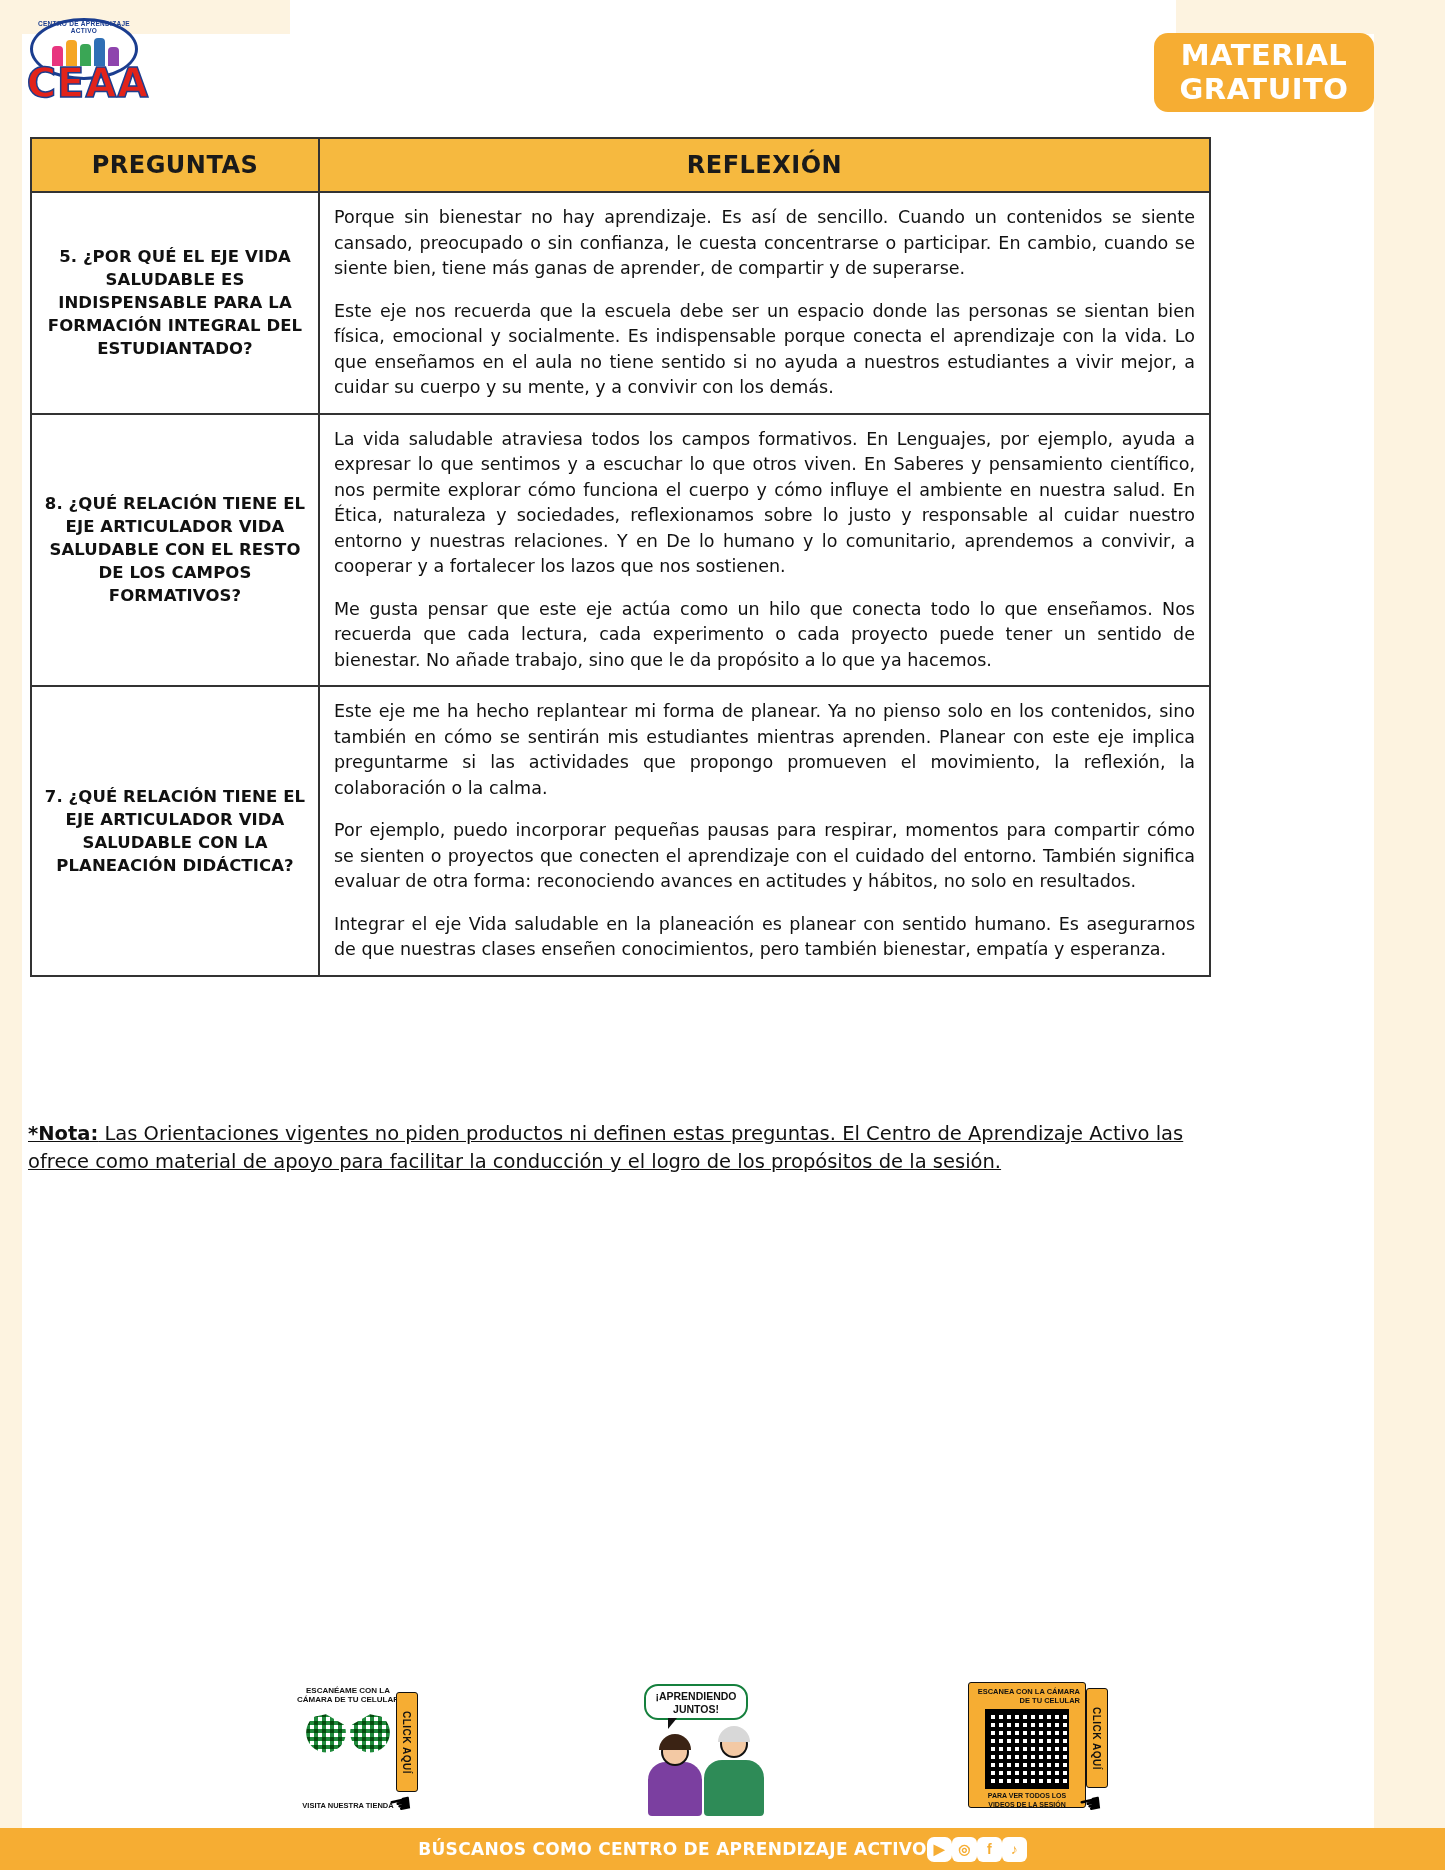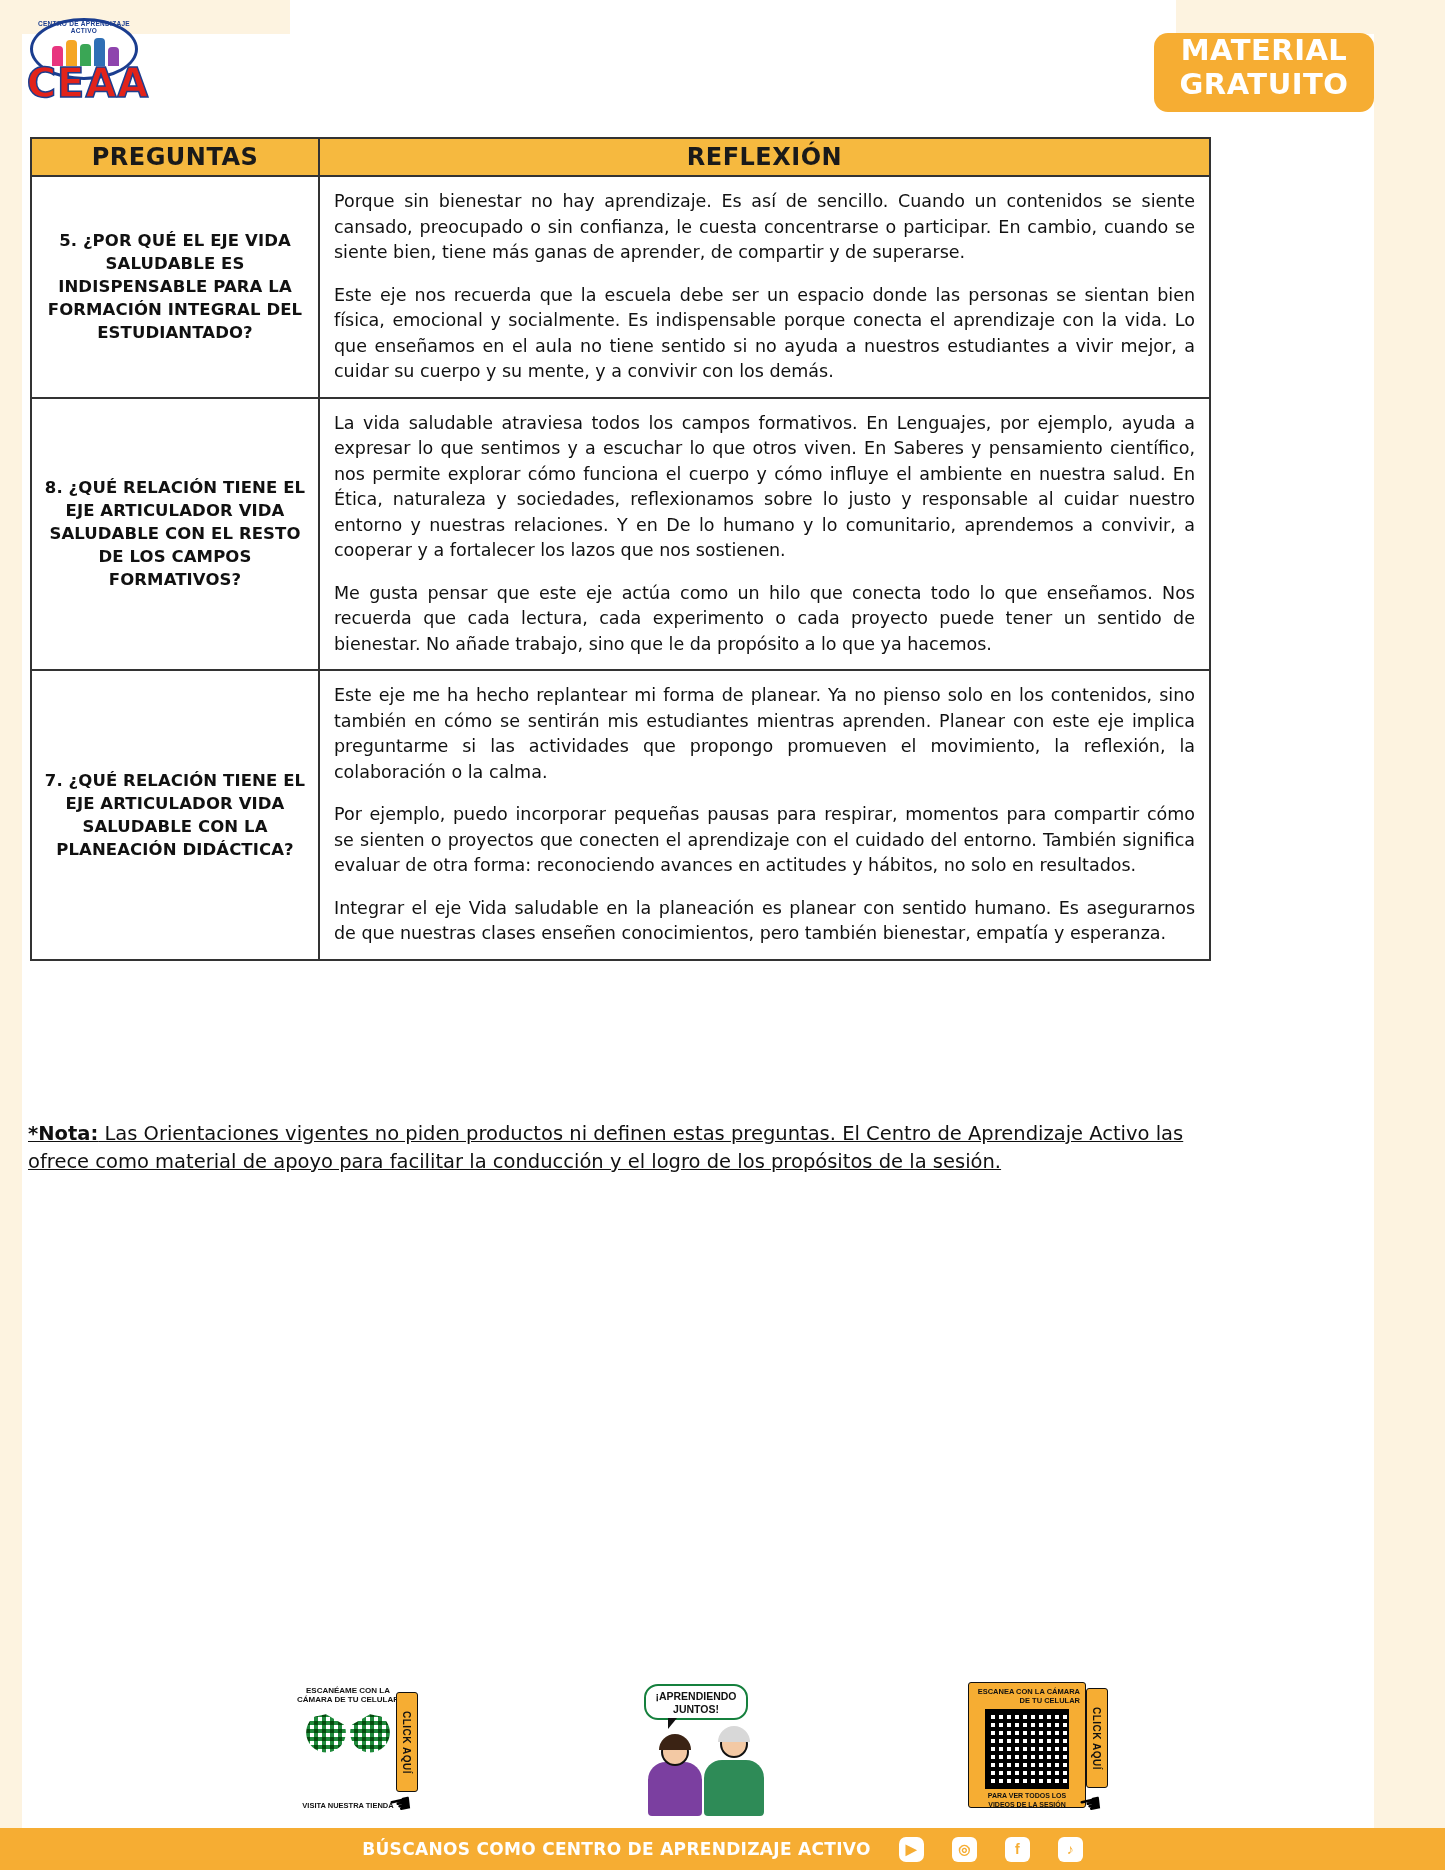--- a/index.html
+++ b/index.html
@@ -111,20 +111,21 @@
     width: 220px;
     height: 79px;
     background: #f6ad33;
     border-radius: 14px;
     color: #ffffff;
     font-family: "DejaVu Sans", sans-serif;
     font-weight: bold;
     font-size: 29px;
     line-height: 34px;
     text-align: center;
+    padding-top: 5px;
     letter-spacing: .5px;
   }
 
   
   .table-wrap {
     position: absolute;
     left: 30px;
     top: 137px;
     width: 1181px;
   }
@@ -136,21 +137,21 @@
   table.qtable th, table.qtable td {
     border: 2px solid #333333;
     vertical-align: middle;
   }
   .th-head {
     background: #f6b93f;
     font-family: "DejaVu Sans", sans-serif;
     font-weight: bold;
     font-size: 24px;
     color: #1a1a1a;
-    padding: 4px 0;
+    padding: 12px 0;
     letter-spacing: .5px;
   }
   .col-q { width: 288px; }
   .q-cell {
     text-align: center;
     font-family: "DejaVu Sans", sans-serif;
     font-weight: bold;
     font-size: 16.5px;
     line-height: 23px;
     color: #111111;
@@ -347,21 +348,21 @@
   .bottom-bar {
     position: absolute;
     left: 0;
     bottom: 0;
     width: 1445px;
     height: 42px;
     background: #f6ad33;
     display: flex;
     align-items: center;
     justify-content: center;
-    gap: 28px;
+    gap: 0;
   }
   .bottom-bar .bb-text {
     font-family: "DejaVu Sans", sans-serif;
     font-weight: bold;
     font-size: 17px;
     color: #ffffff;
     letter-spacing: .3px;
   }
   .social {
     width: 25px; height: 25px;

